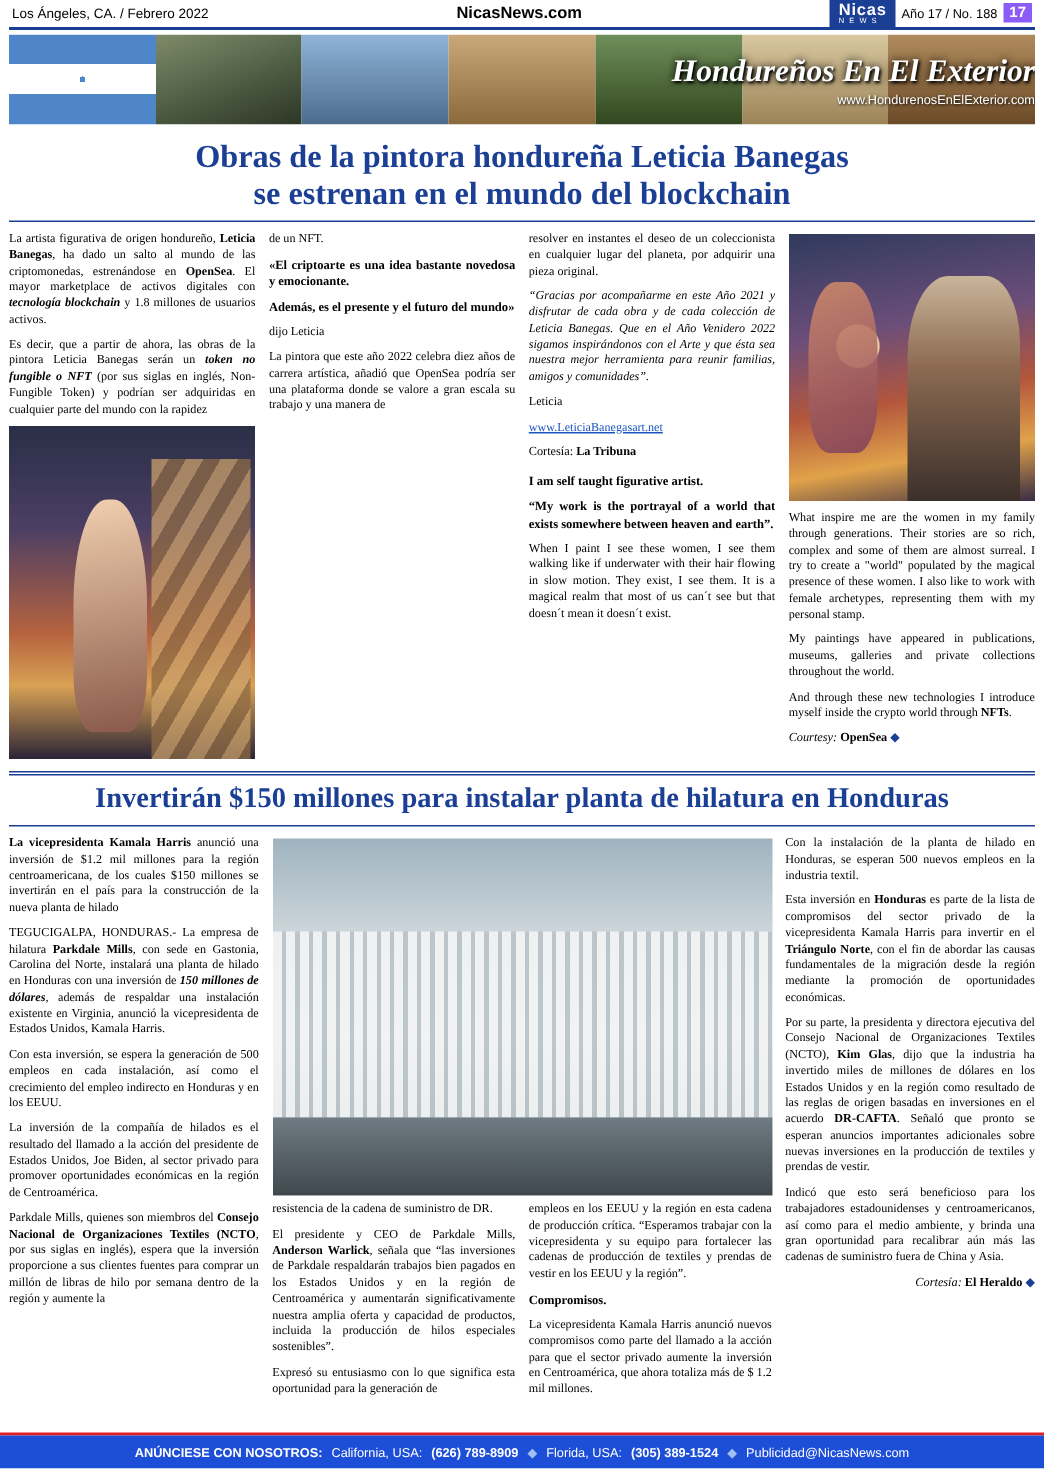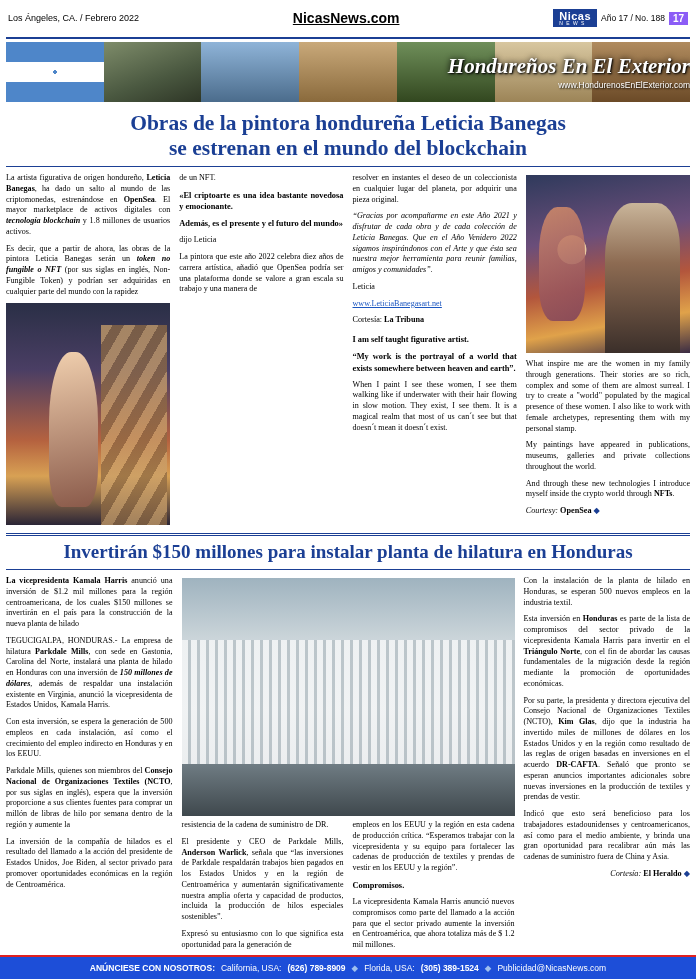--- a/index.html
+++ b/index.html
@@ -6,23 +6,23 @@
   body{
     width:696px;height:979px;
     background:#ffffff;
     font-family:"Liberation Serif", serif;
     color:#000;
     overflow:hidden;
   }
   .page{position:relative;width:696px;height:979px;box-sizing:border-box;padding:0 6px;}
 
   
-  .masthead{display:flex;align-items:center;justify-content:space-between;height:36px;padding:0 2px;font-size:10px;}
+  .masthead{display:flex;align-items:center;justify-content:space-between;height:17px;padding:0 2px;font-size:10px;}
   .masthead .left{font-family:"Liberation Sans",sans-serif;font-size:9px;}
-  .masthead .center{font-family:"Liberation Sans",sans-serif;font-size:14px;font-weight:bold;text-decoration:underline;}
+  .masthead .center{font-family:"Liberation Sans",sans-serif;font-size:11px;font-weight:bold;}
   .masthead .right{display:flex;align-items:center;gap:4px;}
   .logo-box{background:#1b3f94;color:#fff;font-family:"Liberation Sans",sans-serif;font-weight:bold;font-size:11px;padding:1px 6px;letter-spacing:.5px;}
   .logo-box .sub{display:block;font-size:5px;font-weight:normal;letter-spacing:1px;margin-top:-2px;}
   .issue{font-family:"Liberation Sans",sans-serif;font-size:8.5px;}
   .issue-num{background:#8b5cf6;color:#fff;font-family:"Liberation Sans",sans-serif;font-weight:bold;font-size:10px;padding:1px 4px;}
   .rule-blue{border-top:2px solid #1b3f94;margin:1px 0 0 0;}
 
   
   .banner{position:relative;height:60px;margin-top:3px;display:flex;overflow:hidden;}
   .banner .strip{flex:1;position:relative;}
@@ -179,22 +179,22 @@
 
   <div class="sep-thick"></div>
   <h2 class="headline2">Invertirán $150 millones para instalar planta de hilatura en Honduras</h2>
   <div class="rule-thin"></div>
 
   <div class="cols">
     <div class="col">
       <p><b>La vicepresidenta Kamala Harris</b><span> anunció una inversión de $1.2 mil millones para la región centroamericana, de los cuales $150 millones se invertirán en el país para la construcción de la nueva planta de hilado</span></p>
       <p><span>TEGUCIGALPA, HONDURAS.- La empresa de hilatura </span><b>Parkdale Mills</b><span>, con sede en Gastonia, Carolina del Norte, instalará una planta de hilado en Honduras con una inversión de </span><b class="it">150 millones de dólares</b><span>, además de respaldar una instalación existente en Virginia, anunció la vicepresidenta de Estados Unidos, Kamala Harris.</span></p>
       <p>Con esta inversión, se espera la generación de 500 empleos en cada instalación, así como el crecimiento del empleo indirecto en Honduras y en los EEUU.</p>
+      <p>La inversión de la compañía de hilados es el resultado del llamado a la acción del presidente de Estados Unidos, Joe Biden, al sector privado para promover oportunidades económicas en la región de Centroamérica.</p>
       <p><span>Parkdale Mills, quienes son miembros del </span><b>Consejo Nacional de Organizaciones Textiles (NCTO</b><span>, por sus siglas en inglés), espera que la inversión proporcione a sus clientes fuentes para comprar un millón de libras de hilo por semana dentro de la región y aumente la</span></p>
-      <p>La inversión de la compañía de hilados es el resultado del llamado a la acción del presidente de Estados Unidos, Joe Biden, al sector privado para promover oportunidades económicas en la región de Centroamérica.</p>
     </div>
 
     <div class="col" style="flex:2">
       <div style="display:flex;gap:9px">
         <div style="flex:1">
           <div class="img-factory"></div>
           <div style="display:flex;gap:9px">
             <div style="flex:1">
               <p>resistencia de la cadena de suministro de DR.</p>
               <p><span>El presidente y CEO de Parkdale Mills, </span><b>Anderson Warlick</b><span>, señala que “las inversiones de Parkdale respaldarán trabajos bien pagados en los Estados Unidos y en la región de Centroamérica y aumentarán significativamente nuestra amplia oferta y capacidad de productos, incluida la producción de hilos especiales sostenibles”.</span></p>

